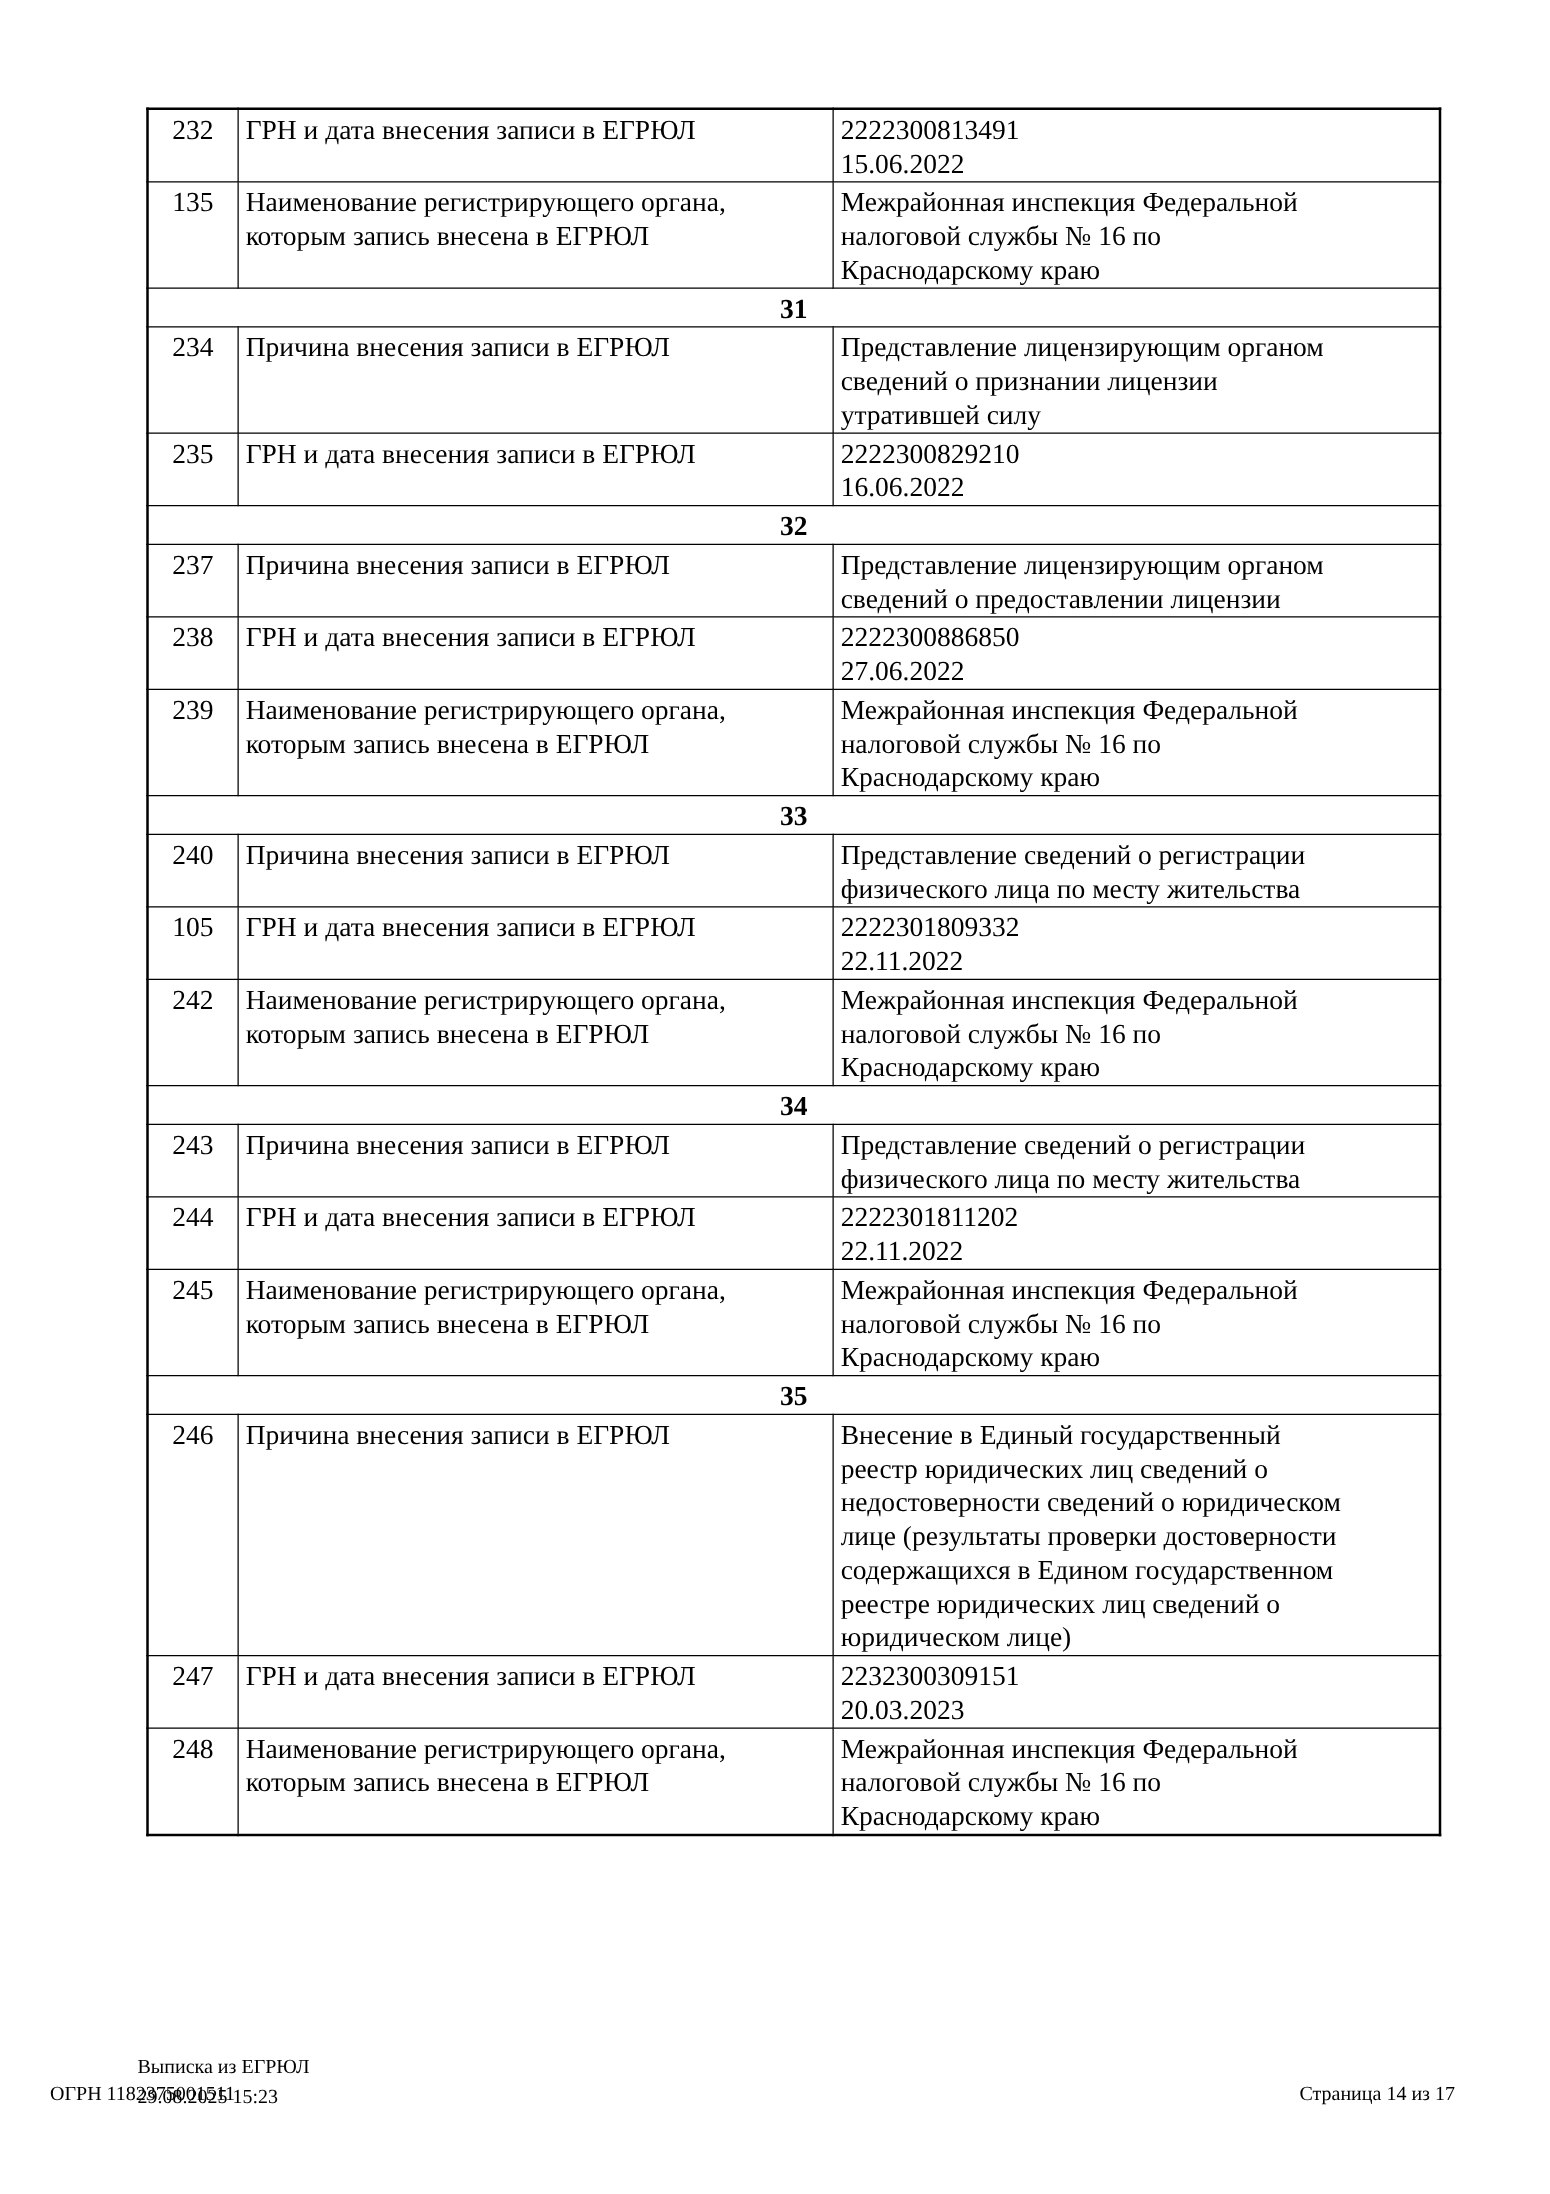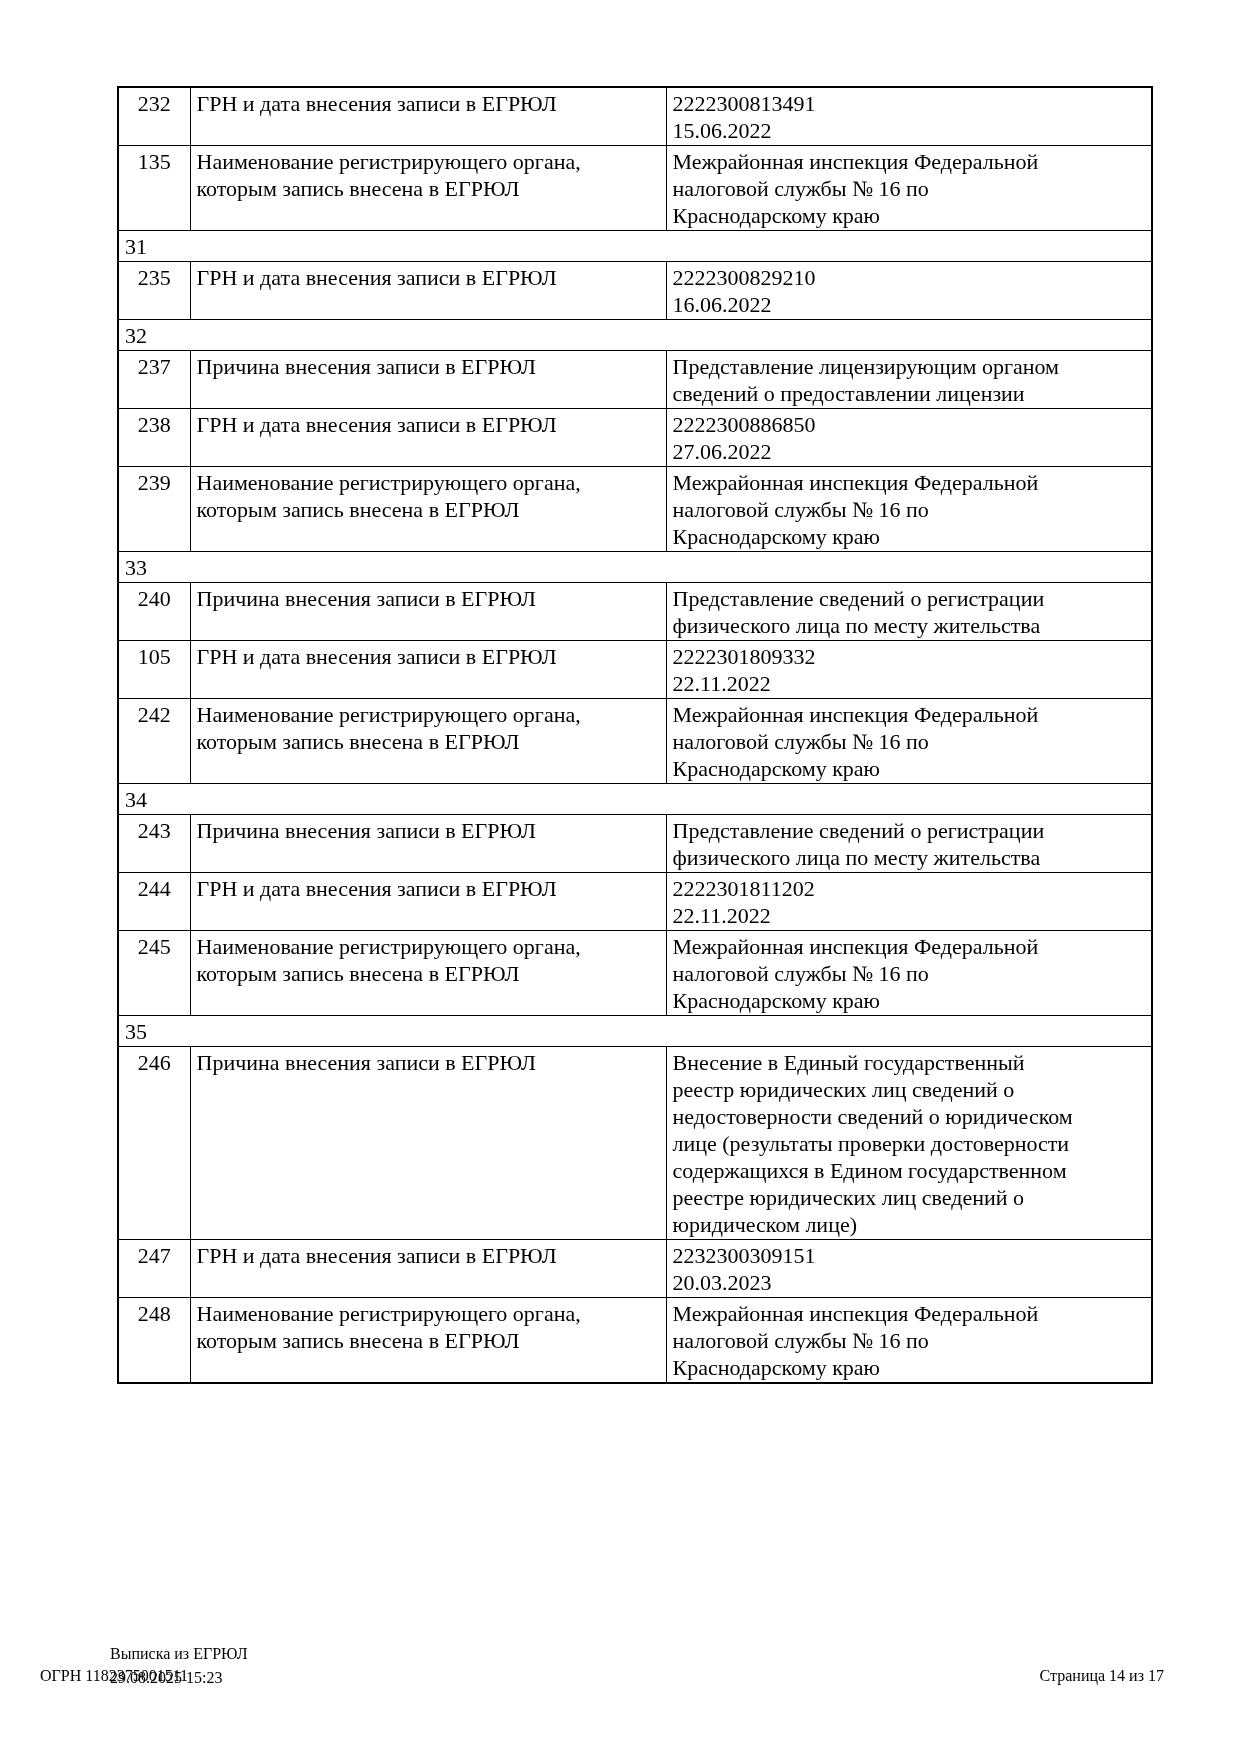--- a/index.html
+++ b/index.html
@@ -42,21 +42,22 @@
     padding-right: 2px;
   }
   td.cell-attr {
     padding-left: 6px;
   }
   td.cell-value {
     padding-left: 9px;
     white-space: pre-line;
   }
   td.cell-section {
-    font-weight: normal;
+    text-align: center;
+    font-weight: bold;
   }
   .col-num   { width: 72px;  }
   .col-attr  { width: 476px; }
   .col-value { width: 486px; }
 
   .footer {
     position: absolute;
     left: 0;
     top: 1640px;
     width: 1240px;
@@ -108,20 +109,27 @@
     <td class="cell-attr">Наименование регистрирующего органа, которым запись внесена в ЕГРЮЛ</td>
     <td class="cell-value">Межрайонная инспекция Федеральной
 налоговой службы № 16 по
 Краснодарскому краю</td>
   </tr>
 
   <tr>
     <td class="cell-section" colspan="3">31</td>
   </tr>
 
+  <tr>
+    <td class="cell-num">234</td>
+    <td class="cell-attr">Причина внесения записи в ЕГРЮЛ</td>
+    <td class="cell-value">Представление лицензирующим органом
+сведений о признании лицензии
+утратившей силу</td>
+  </tr>
 
   <tr>
     <td class="cell-num">235</td>
     <td class="cell-attr">ГРН и дата внесения записи в ЕГРЮЛ</td>
     <td class="cell-value">2222300829210
 16.06.2022</td>
   </tr>
 
 
   <tr>

